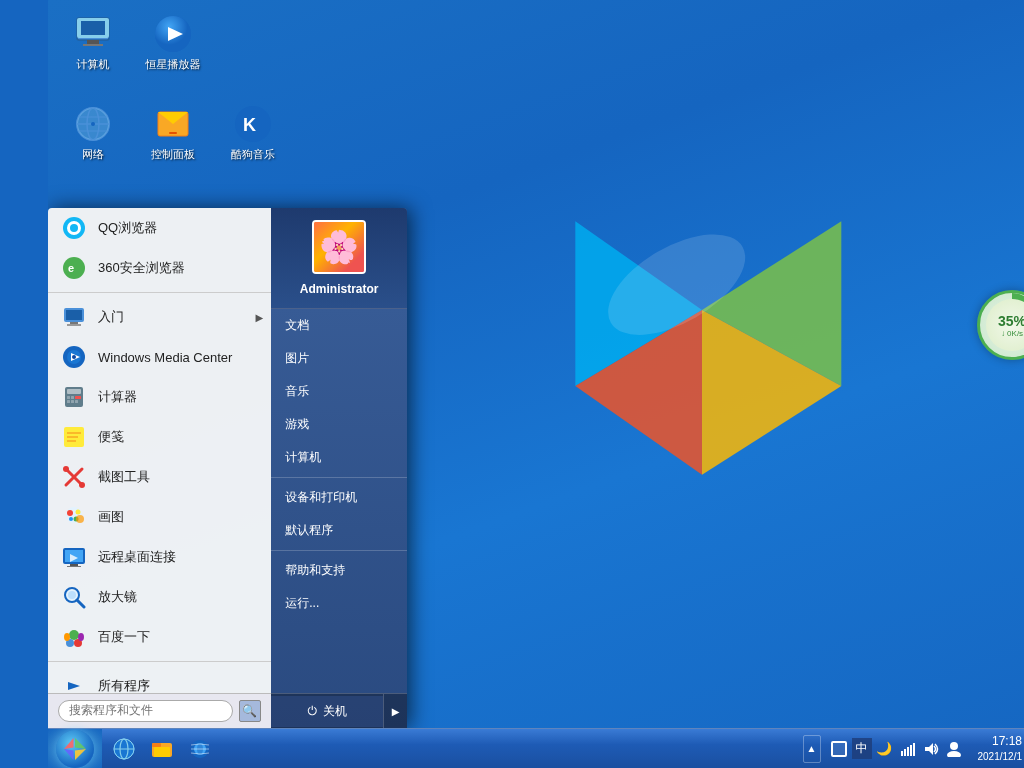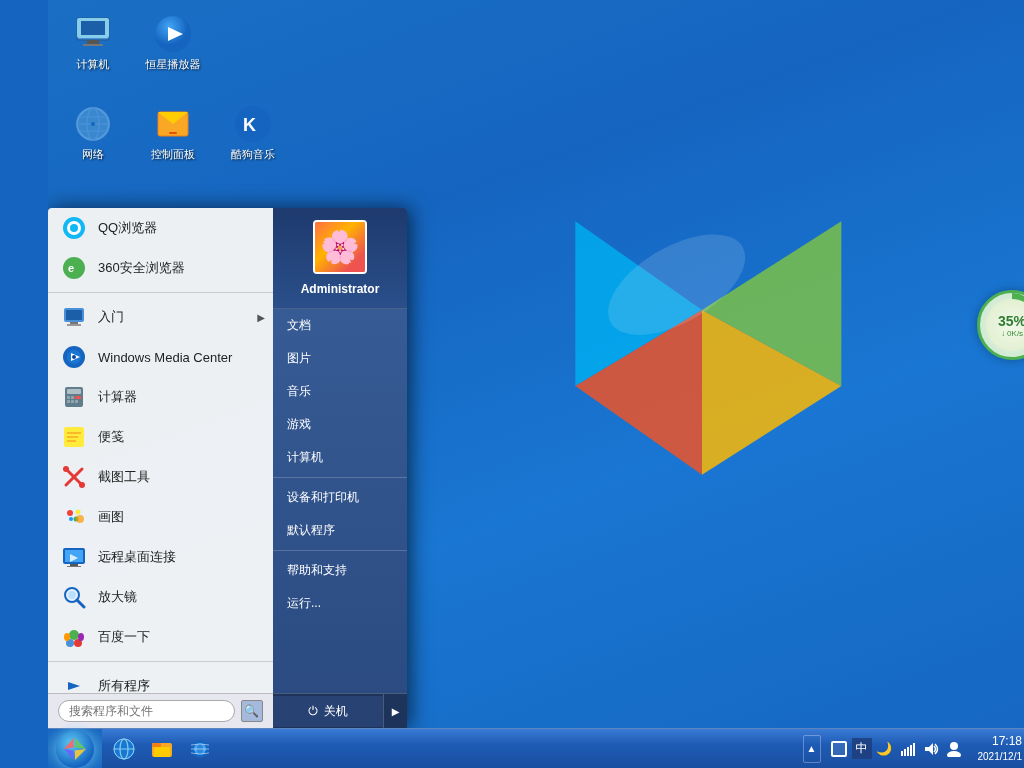--- a/index.html
+++ b/index.html
@@ -230,20 +230,21 @@
     }
 
     .menu-search input {
       flex: 1;
       border: 1px solid #aaa;
       border-radius: 2px;
       padding: 3px 6px;
       font-size: 12px;
       background: white;
       outline: none;
+      font-family: Liberation Mono, monospace;
     }
 
     .menu-search .search-btn {
       width: 22px;
       height: 22px;
       background: rgba(100,140,200,0.5);
       border: 1px solid #888;
       border-radius: 2px;
       display: flex;
       align-items: center;

